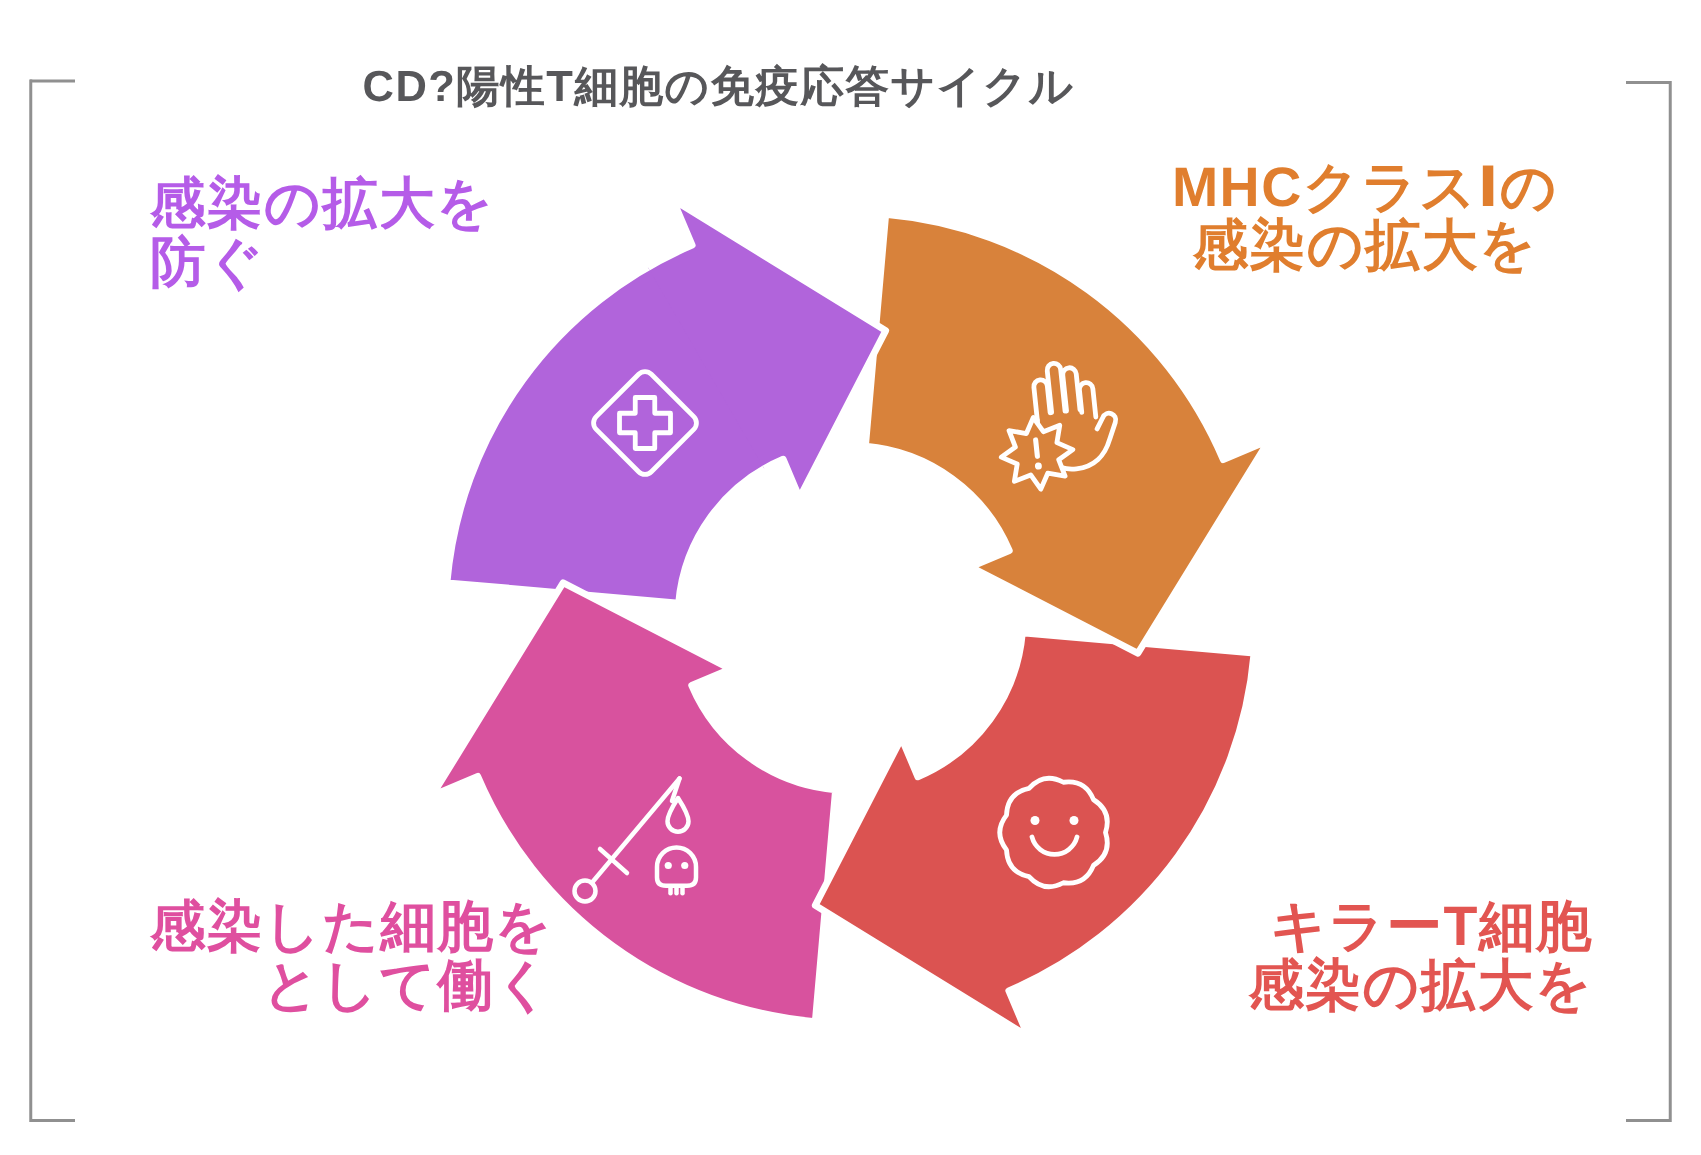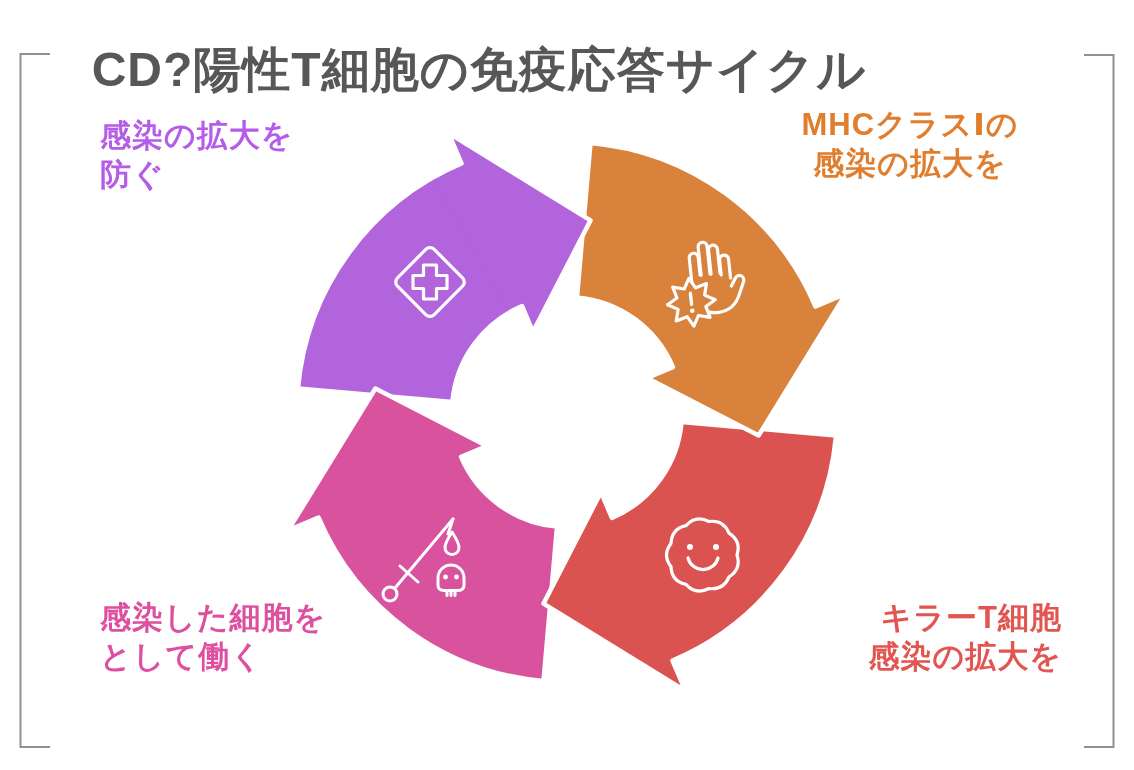--- a/index.html
+++ b/index.html
@@ -7,31 +7,31 @@
     position:relative;
     width:1134px;height:770px;
     background:#ffffff;
     overflow:hidden;
     font-family:"Liberation Sans","DejaVu Sans",sans-serif;
   }
   .diagram-svg{position:absolute;left:0;top:0;}
   .title{
     position:absolute;left:0;top:38px;width:958px;
     text-align:center;
-    font-size:48px;font-weight:bold;letter-spacing:1px;
+    font-size:29px;font-weight:bold;letter-spacing:1px;
   }
   .step-label{
     position:absolute;
-    font-size:31px;font-weight:bold;
+    font-size:37px;font-weight:bold;
     line-height:39px;letter-spacing:1px;
     white-space:nowrap;
   }
   .label-top-left{left:100px;top:116px;text-align:left;}
   .label-top-right{left:760px;top:105px;width:300px;text-align:center;}
-  .label-bottom-left{left:100px;top:598px;text-align:left;}
+  .label-bottom-left{left:100px;top:598px;text-align:right;}
   .label-bottom-right{left:762px;top:598px;width:300px;text-align:right;}
 </style>
 </head>
 <body>
 
 <div class="canvas">
 
   <svg class="diagram-svg" width="1134" height="770" viewBox="0 0 1134 770">
     <defs>
       <clipPath id="clipPurpleHead">

